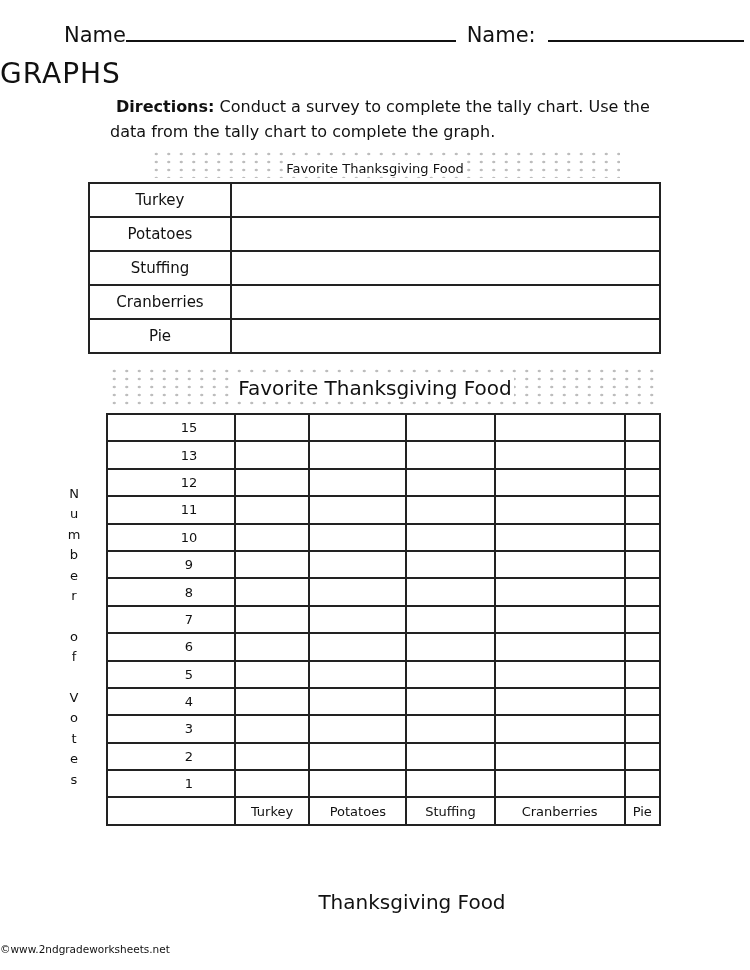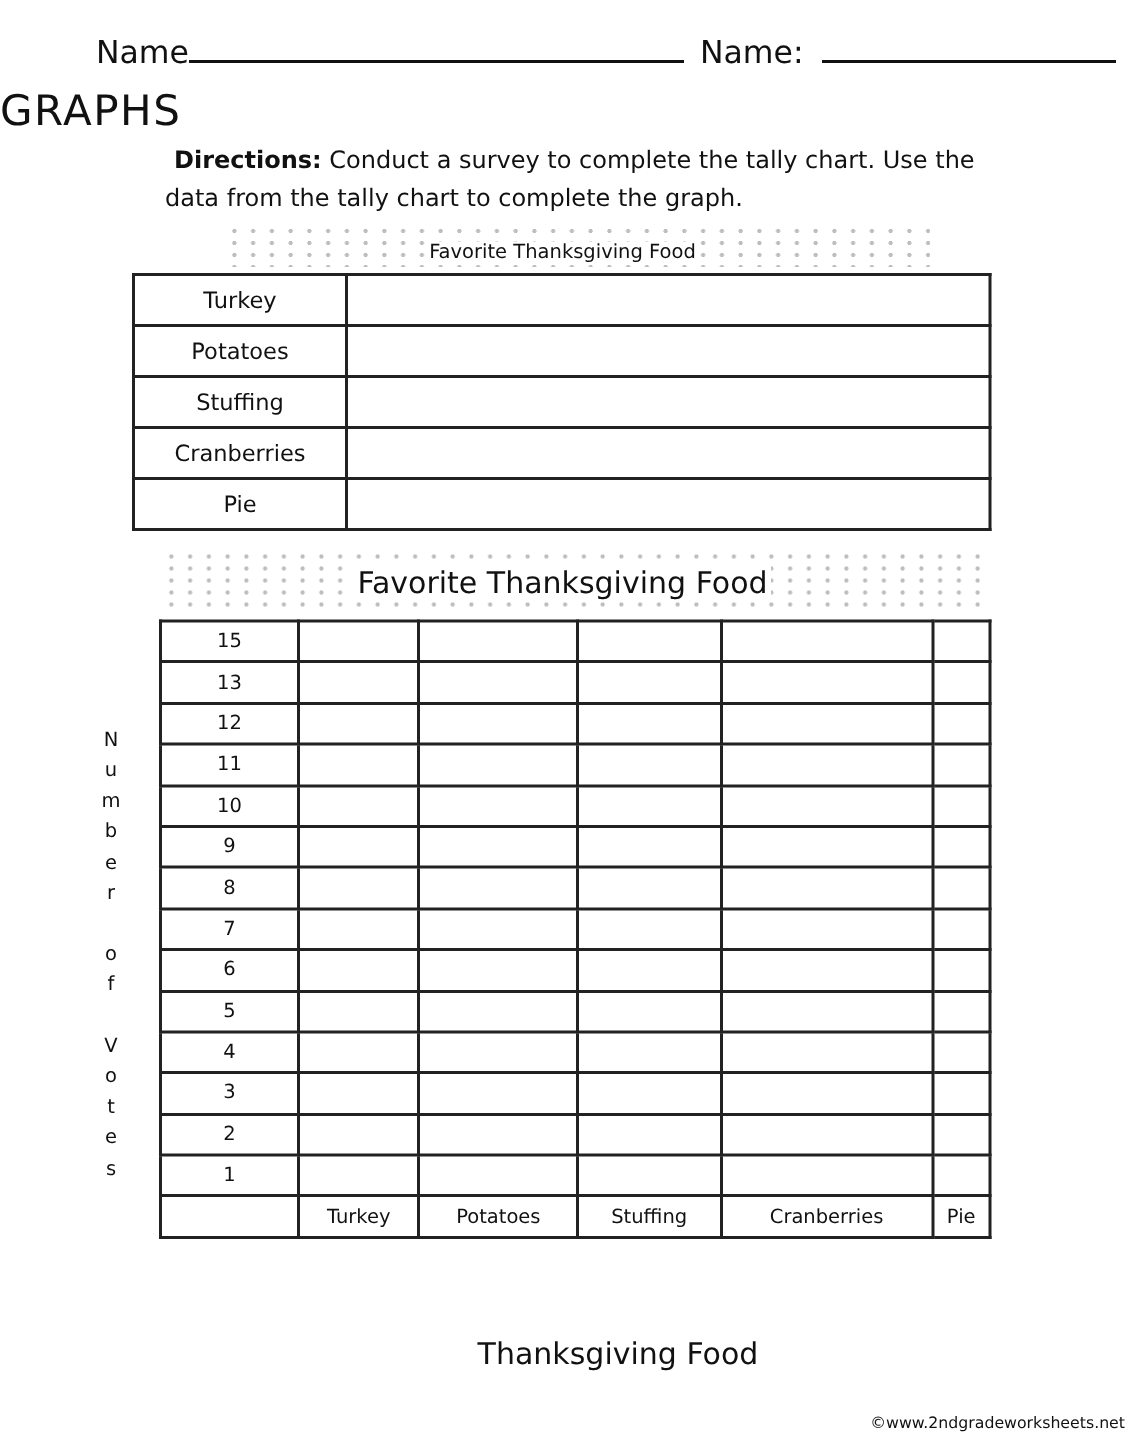--- a/index.html
+++ b/index.html
@@ -19,25 +19,25 @@
   .tally-title span { background: #fff; padding: 0 2px; }
   table { border-collapse: collapse; }
   .tally { left: 88px; top: 182px; width: 573px; }
   .tally td { border: 2px solid #222; height: 32px; padding: 0; font-size: 15px; text-align: center; }
   .tally td.label { width: 140px; }
   .graph-title-band { left: 108px; top: 367px; width: 553px; height: 42px; }
   .graph-title { left: 0; width: 750px; top: 376px; text-align: center; font-size: 20px; }
   .graph-title span { background: #fff; padding: 0 2px; }
   .graph { left: 106px; top: 413px; width: 555px; }
   .graph td { border: 2px solid #222; height: 25.4px; padding: 0; font-size: 13px; text-align: center; }
-  .graph td.num { width: 90px; }
+  .graph td.num { width: 90px; padding-left: 36px; }
   .graph tr.cats td { font-size: 13px; }
   .ylabel { left: 64px; top: 484px; width: 20px; text-align: center; font-size: 13px; line-height: 20.4px; }
   .xlabel { left: 0; width: 750px; top: 890px; text-align: center; font-size: 20px; padding-left: 37px; }
-  .footer { left: 0; width: 750px; top: 943px; text-align: right; font-size: 10.5px; }
+  .footer { left: 0; width: 750px; top: 943px; text-align: left; font-size: 10.5px; }
 </style>
 </head>
 <body>
 
 <div class="abs header-line">
   <span>Name</span><span class="blank" style="width:330px;"></span>
   <span style="margin-left:4px;">Name:</span>
   <span class="blank" style="width:196px;margin-left:6px;"></span>
 </div>
 

